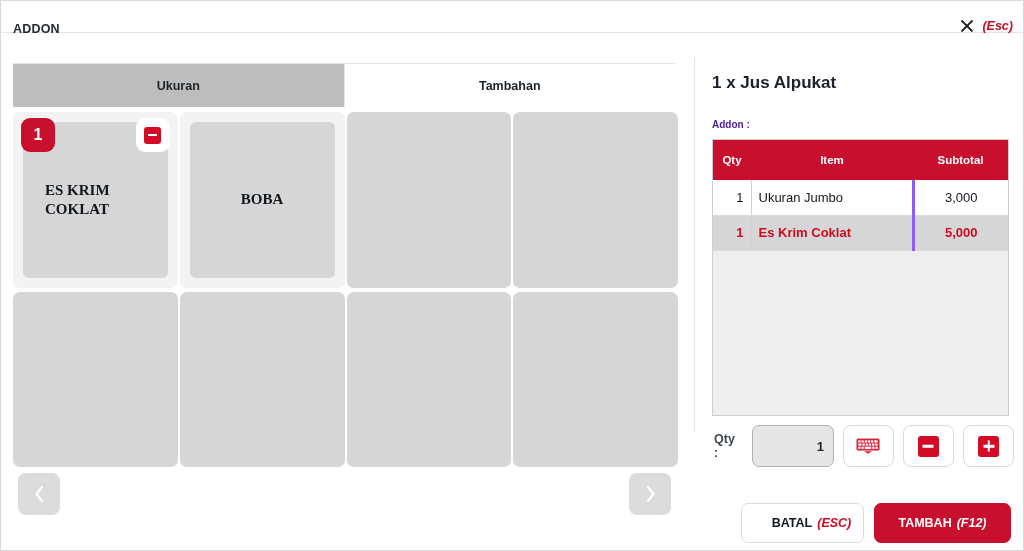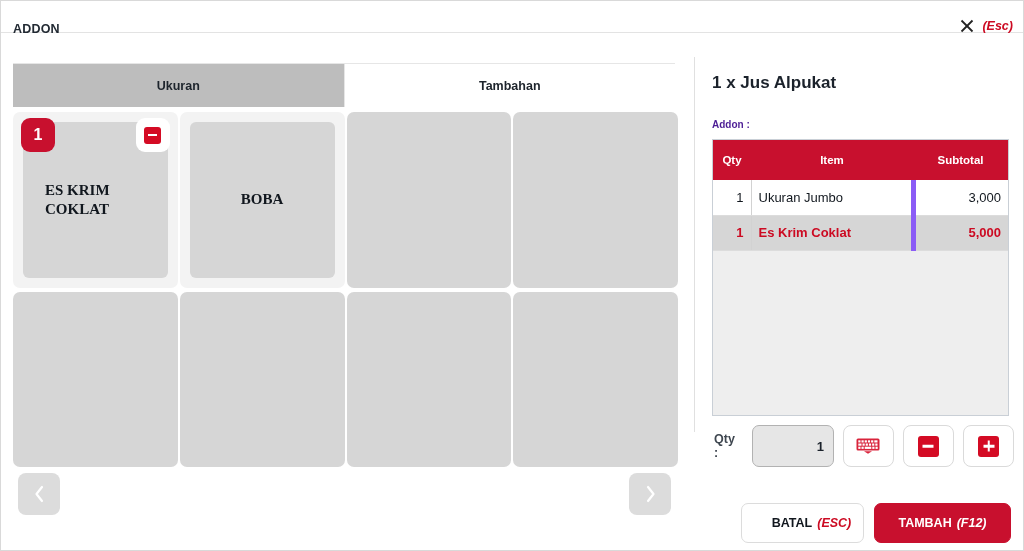--- a/index.html
+++ b/index.html
@@ -284,22 +284,22 @@
   }
   td.c-qty {
     width: 38px;
     text-align: right;
     border-right: 1px solid #d2d2d2;
     padding-right: 4px;
   }
   td.c-item { text-align: left; padding-left: 5px; }
   td.c-sub {
     width: 95px;
-    text-align: right;
-    border-left: 5px solid #8b5cf6;
+    text-align: center;
+    border-left: 3px solid #8b5cf6;
     padding-right: 6px;
     margin-top: 31px;
   }
   tr.row-active td {
     background: #d6d6d6;
     color: #cc0a22;
     font-weight: bold;
   }
 
   

